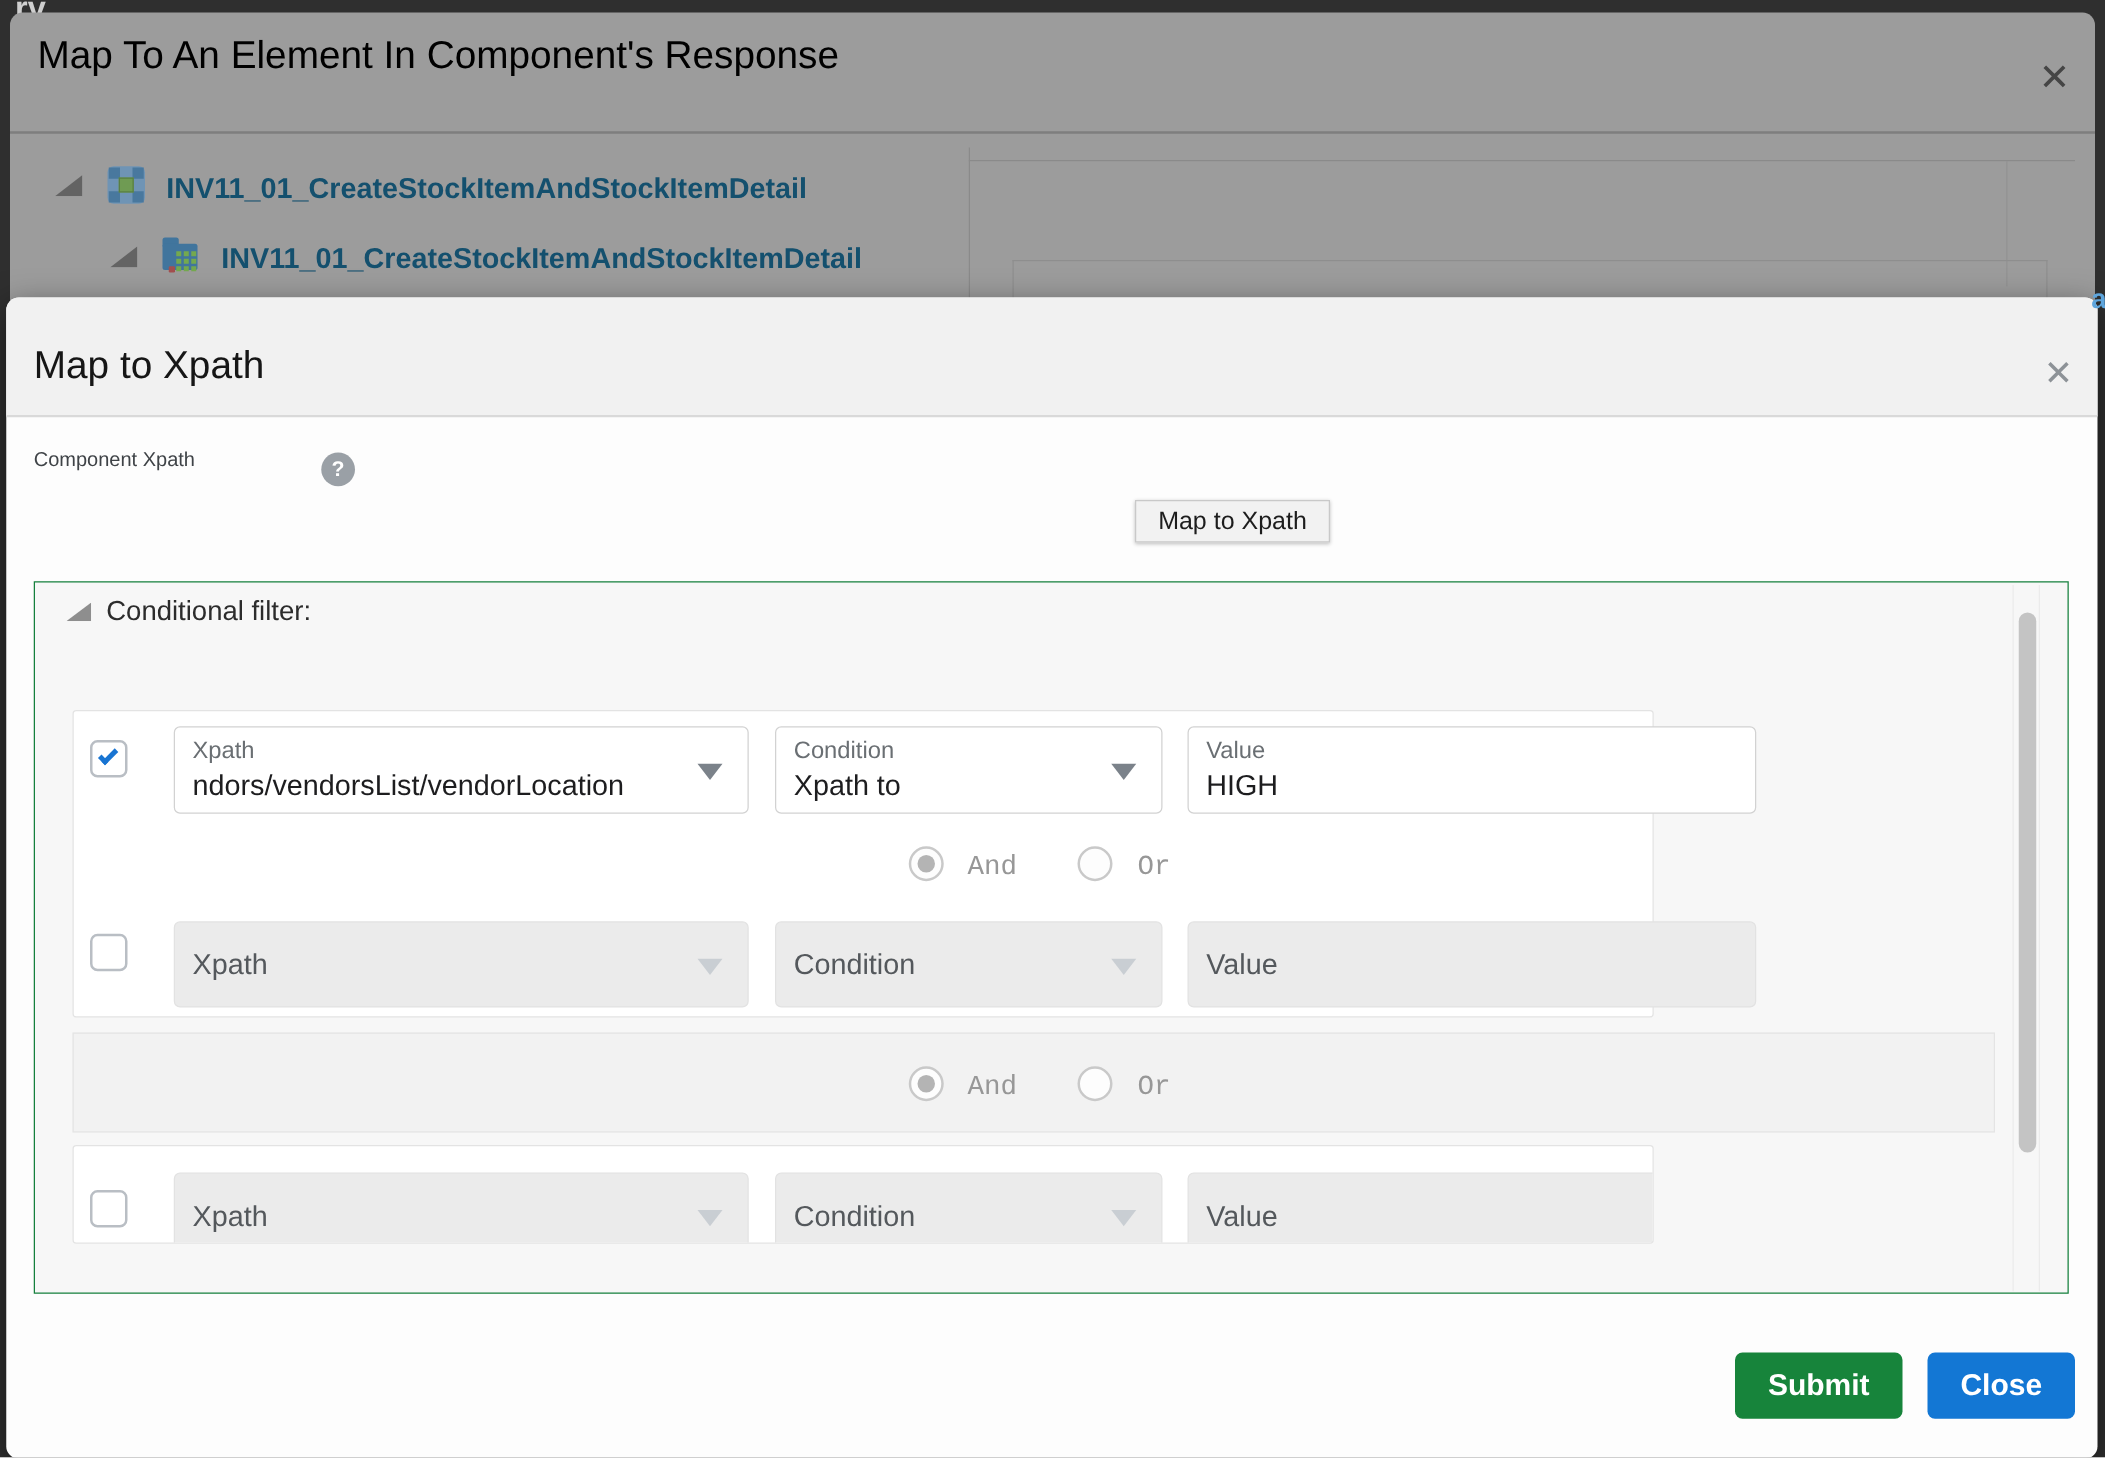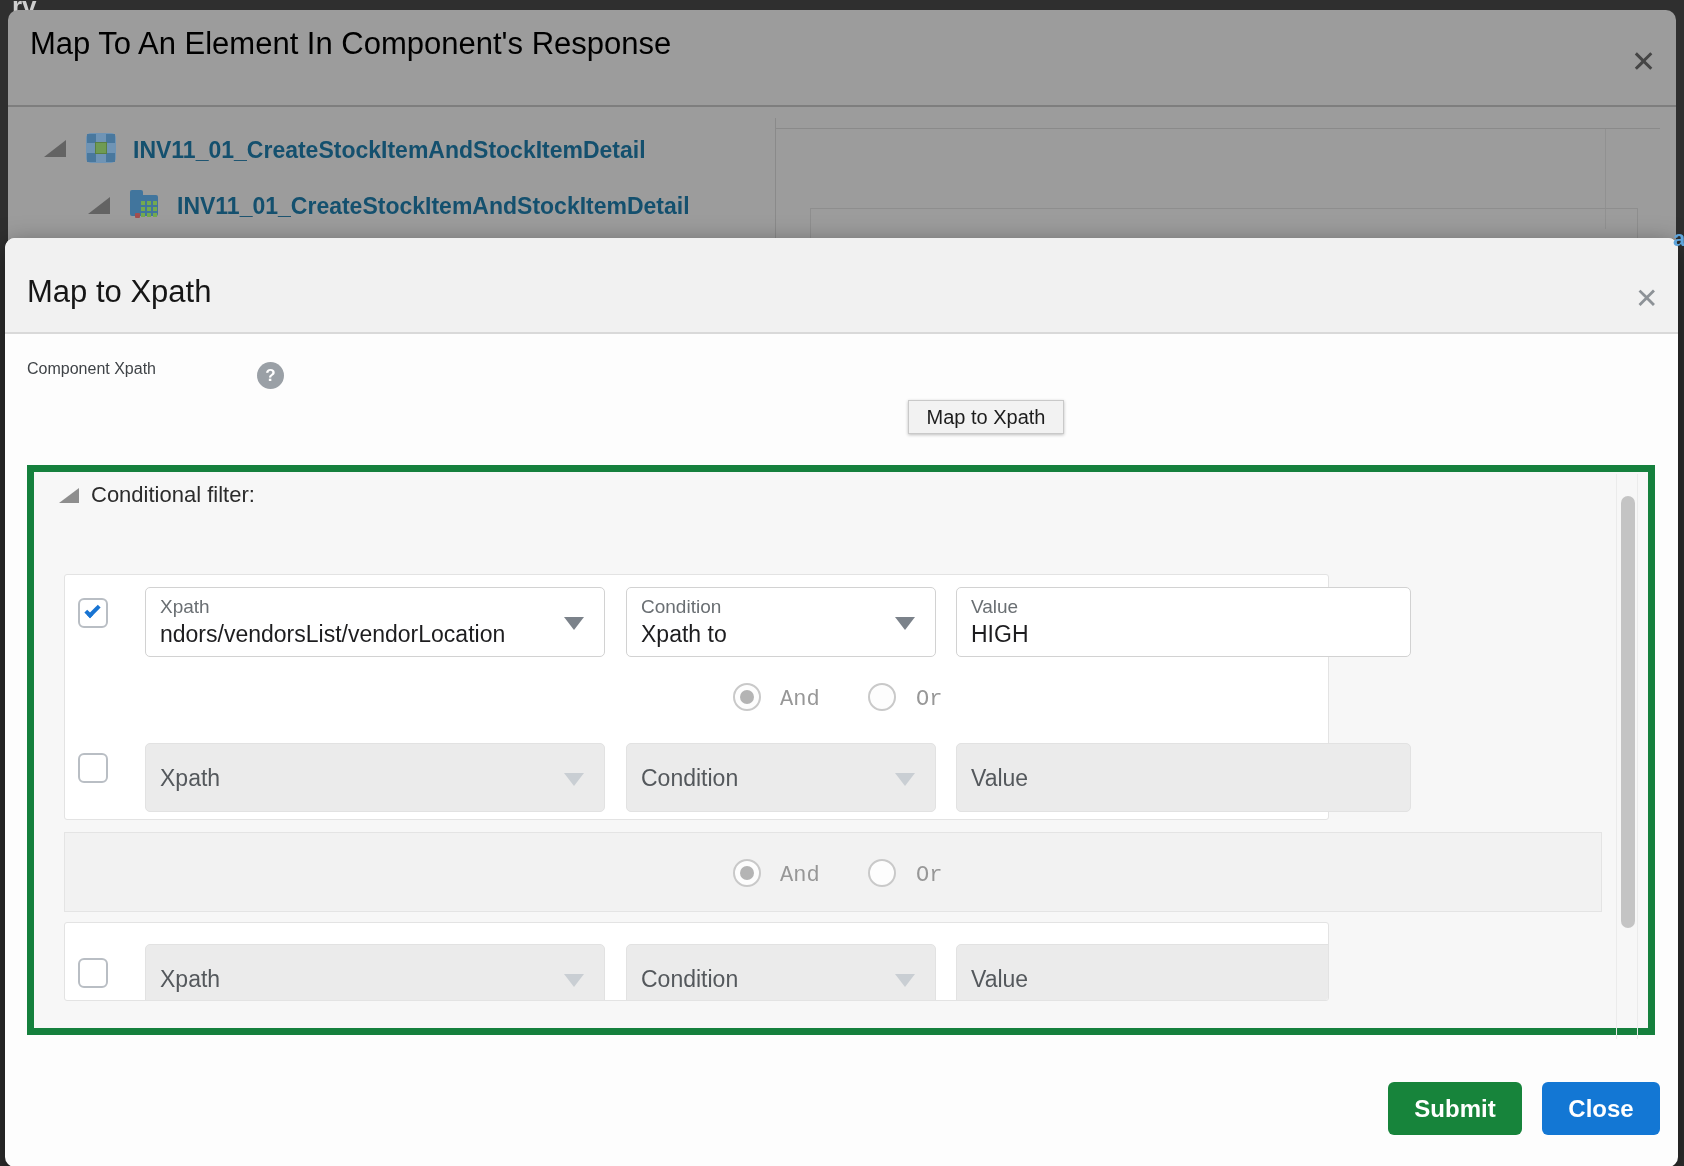--- a/index.html
+++ b/index.html
@@ -53,21 +53,21 @@
   .help-badge { position:absolute; left:252px; top:124px; width:27px; height:27px; border-radius:50%;
                 background:#9aa0a6; color:#ffffff; font-size:17px; font-weight:bold; text-align:center; line-height:27px; }
   .cx-input { position:absolute; left:22px; top:140px; width:415px; height:46px; background:#ffffff;
               border:1px solid #c9c9c9; border-radius:6px; font-family:"Liberation Sans",sans-serif;
               font-size:23px; color:#1a1a1a; padding:0 0 0 11px; overflow:hidden; }
   .tooltip { position:absolute; left:903px; top:162px; width:156px; height:34px; background:#f2f2f2;
              border:1px solid #c9c9c9; box-shadow:0 1px 3px rgba(0,0,0,0.25); font-size:20px; color:#1d1d1d;
              text-align:center; line-height:32px; }
 
   .filter-box { position:absolute; left:22px; top:227px; width:1628px; height:570px;
-                background:#f7f7f7; border:7px solid #15803d; }
+                background:#f7f7f7; border:1px solid #15803d; }
   .filter-tri { position:absolute; left:25px; top:16px; width:20px; height:15px; background:#8e8e8e;
                 clip-path:polygon(100% 0, 100% 100%, 0 100%); }
   .filter-label { position:absolute; left:57px; top:10px; font-size:22px; color:#2c2c2c; }
 
   .grp { position:absolute; left:30px; width:1265px; background:#ffffff; border:1px solid #e3e3e3; border-radius:3px; }
   .grp1 { top:102px; height:246px; }
   .band { position:absolute; left:30px; top:360px; width:1538px; height:80px; background:#f2f2f2; border:1px solid #e4e4e4; }
   .grp2 { top:450px; height:79px; overflow:hidden; }
 
   .cbx { position:absolute; width:30px; height:30px; background:#ffffff; border:2px solid #b9bec4; border-radius:6px; cursor:pointer; }

